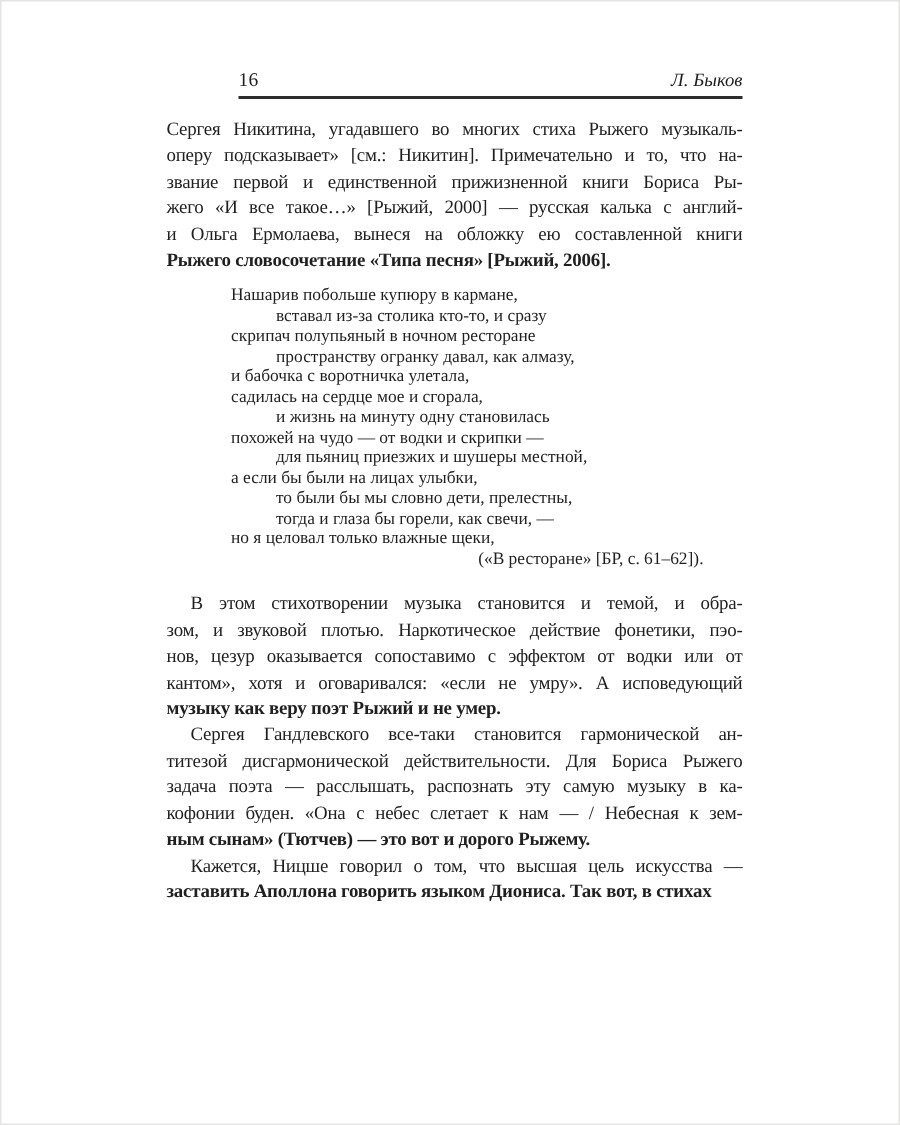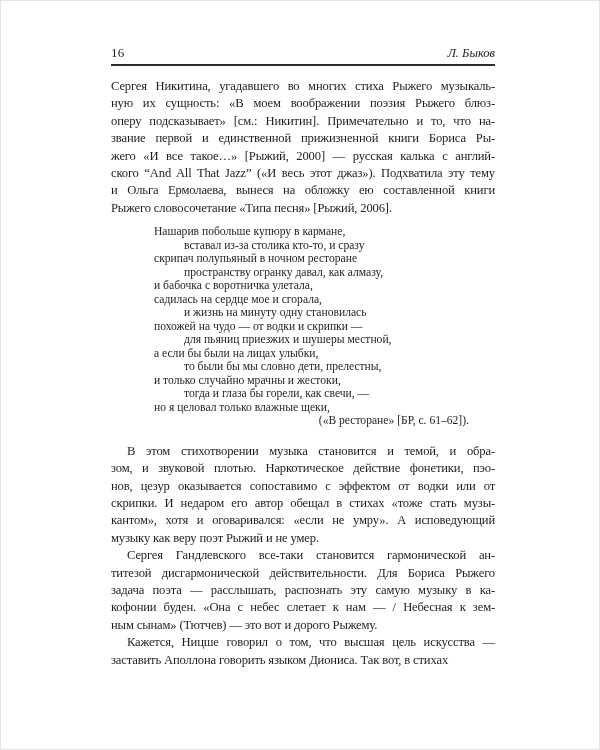--- a/index.html
+++ b/index.html
@@ -16,75 +16,72 @@
   .inner {
     position: absolute;
     left: 110px; right: 104px; top: 44px;
   }
   .page-header {
     display: flex;
     justify-content: space-between;
     align-items: baseline;
     border-bottom: 2px solid #2d2d2d;
     padding-bottom: 3px;
+    margin-left: 48px;
   }
   .page-number { font-size: 13px; letter-spacing: 0.2px; }
   .running-head { font-size: 12.5px; font-style: italic; }
   .page-body { margin-top: 12px; }
   .para { font-size: 12.6px; line-height: 17.4px; letter-spacing: -0.15px; }
   .pline { text-align: justify; text-align-last: justify; white-space: normal; }
-  .pline.last { text-align-last: auto; }
+  .pline.last { text-align-last: auto; font-weight: bold; }
   .pline.first-indent { text-indent: 16px; }
   .poem { margin: 8px 0 15px 0; font-size: 11.6px; line-height: 13.5px; }
   .poem-line { margin-left: 43px; }
   .poem-line.deep { margin-left: 73px; }
   .poem-attribution { text-align: right; padding-right: 26px; }
 </style>
 </head>
 <body>
 
 <div class="page">
   <div class="inner">
     <div class="page-header">
       <span class="page-number">16</span>
       <span class="running-head">Л. Быков</span>
     </div>
     <div class="page-body" id="page-body">
         <div class="para">
           <div class="pline">Сергея Никитина, угадавшего во многих стиха Рыжего музыкаль-</div>
-          <div class="pline">ную их сущность: «В моем воображении поэзия Рыжего блюз-</div>
           <div class="pline">оперу подсказывает» [см.: Никитин]. Примечательно и то, что на-</div>
           <div class="pline">звание первой и единственной прижизненной книги Бориса Ры-</div>
           <div class="pline">жего «И все такое…» [Рыжий, 2000] — русская калька с англий-</div>
-          <div class="pline">ского “And All That Jazz” («И весь этот джаз»). Подхватила эту тему</div>
           <div class="pline">и Ольга Ермолаева, вынеся на обложку ею составленной книги</div>
           <div class="pline last">Рыжего словосочетание «Типа песня» [Рыжий, 2006].</div>
         </div>
         <div class="poem">
           <div class="poem-line">Нашарив побольше купюру в кармане,</div>
           <div class="poem-line deep">вставал из-за столика кто-то, и сразу</div>
           <div class="poem-line">скрипач полупьяный в ночном ресторане</div>
           <div class="poem-line deep">пространству огранку давал, как алмазу,</div>
           <div class="poem-line">и бабочка с воротничка улетала,</div>
           <div class="poem-line">садилась на сердце мое и сгорала,</div>
           <div class="poem-line deep">и жизнь на минуту одну становилась</div>
           <div class="poem-line">похожей на чудо — от водки и скрипки —</div>
           <div class="poem-line deep">для пьяниц приезжих и шушеры местной,</div>
           <div class="poem-line">а если бы были на лицах улыбки,</div>
           <div class="poem-line deep">то были бы мы словно дети, прелестны,</div>
-          <div class="poem-line">и только случайно мрачны и жестоки,</div>
           <div class="poem-line deep">тогда и глаза бы горели, как свечи, —</div>
           <div class="poem-line">но я целовал только влажные щеки,</div>
           <div class="poem-attribution">(«В ресторане» [БР, с. 61–62]).</div>
         </div>
         <div class="para">
           <div class="pline first-indent">В этом стихотворении музыка становится и темой, и обра-</div>
           <div class="pline">зом, и звуковой плотью. Наркотическое действие фонетики, пэо-</div>
           <div class="pline">нов, цезур оказывается сопоставимо с эффектом от водки или от</div>
-          <div class="pline">скрипки. И недаром его автор обещал в стихах «тоже стать музы-</div>
           <div class="pline">кантом», хотя и оговаривался: «если не умру». А исповедующий</div>
           <div class="pline last">музыку как веру поэт Рыжий и не умер.</div>
         </div>
         <div class="para">
           <div class="pline first-indent">Сергея Гандлевского все-таки становится гармонической ан-</div>
           <div class="pline">титезой дисгармонической действительности. Для Бориса Рыжего</div>
           <div class="pline">задача поэта — расслышать, распознать эту самую музыку в ка-</div>
           <div class="pline">кофонии буден. «Она с небес слетает к нам — / Небесная к зем-</div>
           <div class="pline last">ным сынам» (Тютчев) — это вот и дорого Рыжему.</div>
         </div>

